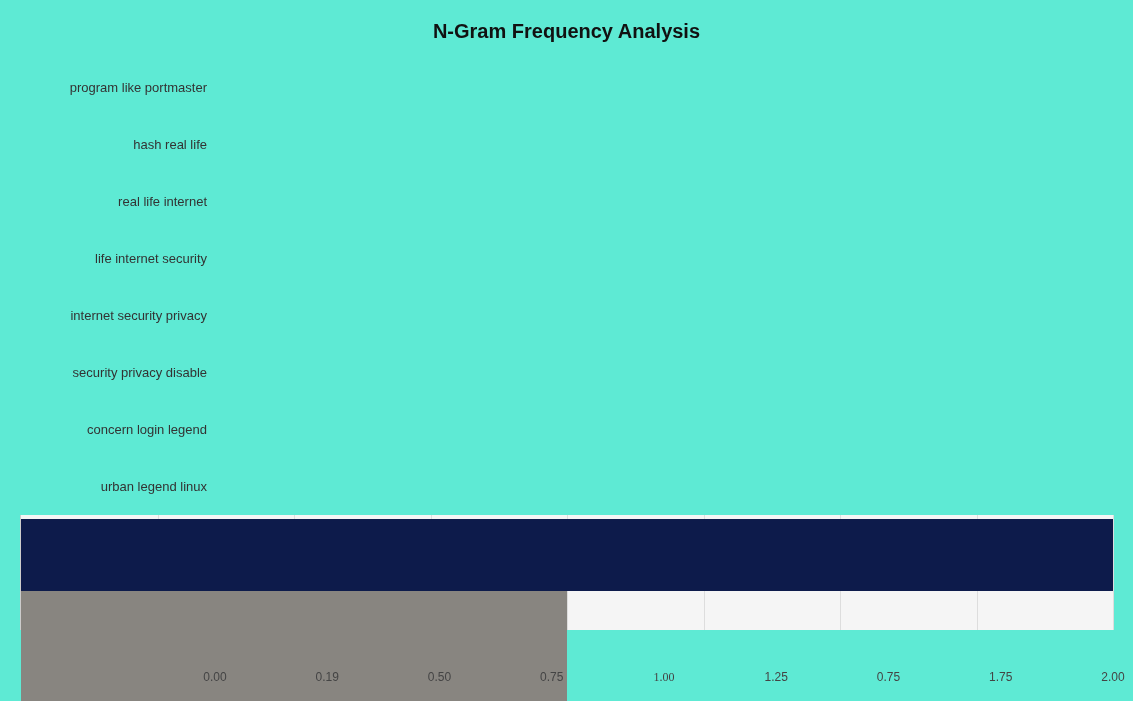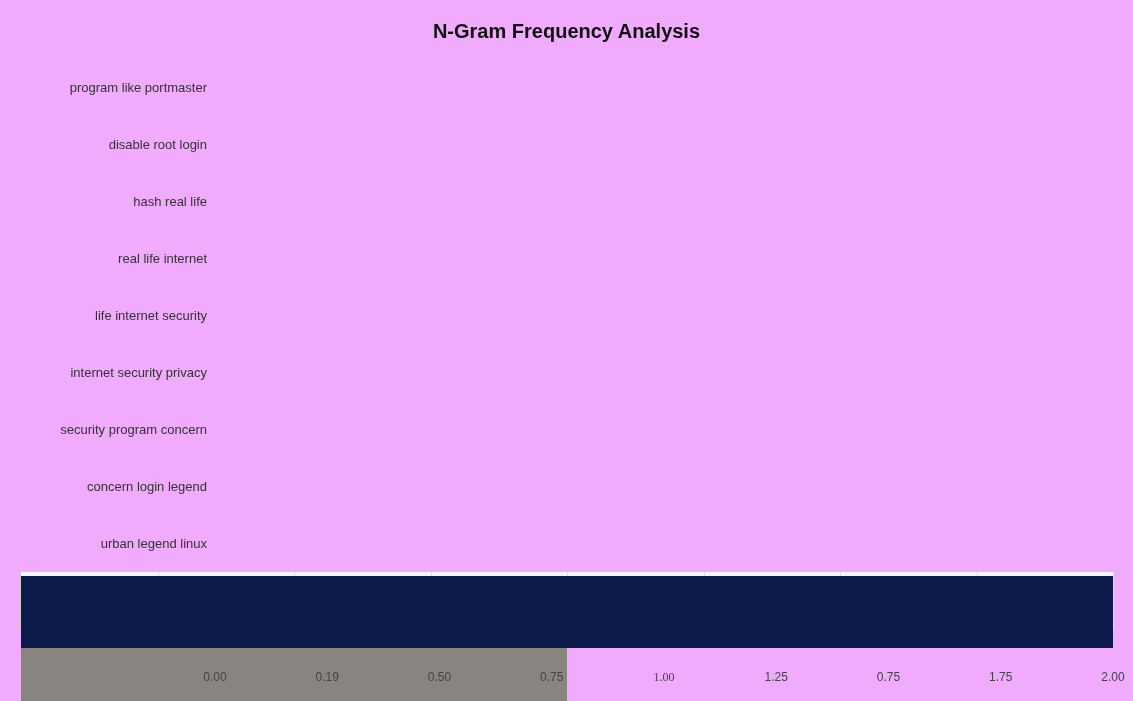--- a/index.html
+++ b/index.html
@@ -6,21 +6,21 @@
     body {
       background: #f5f5f5;
       font-family: Arial, sans-serif;
       width: 1133px;
       height: 701px;
       display: flex;
       align-items: center;
       justify-content: center;
     }
     .chart-container {
-      background: #f0abfc;
+      background: #5eead4;
       width: 1133px;
       height: 701px;
       position: relative;
       padding: 20px 20px 60px 20px;
     }
     .chart-title {
       text-align: center;
       font-size: 20px;
       font-weight: bold;
       margin-bottom: 16px;
@@ -120,26 +120,25 @@
   </style>
 </head>
 <body>
 
 <div class="chart-container">
   <div class="chart-title">N-Gram Frequency Analysis</div>
 
   <div class="chart-area">
     <div class="y-labels" id="y-labels">
         <div class="y-label">program like portmaster</div>
-        <div class="y-label">disable root login</div>
         <div class="y-label">hash real life</div>
         <div class="y-label">real life internet</div>
         <div class="y-label">life internet security</div>
         <div class="y-label">internet security privacy</div>
-        <div class="y-label">security program concern</div>
+        <div class="y-label">security privacy disable</div>
         <div class="y-label">concern login legend</div>
         <div class="y-label">urban legend linux</div>
       </div>
     <div class="plot-area">
       <div class="grid-and-bars" id="grid-and-bars">
 
       <div class="grid-line" style="left: 12.5%;"></div>
           <div class="grid-line" style="left: 25%;"></div>
           <div class="grid-line" style="left: 37.5%;"></div>
           <div class="grid-line" style="left: 50%;"></div>

